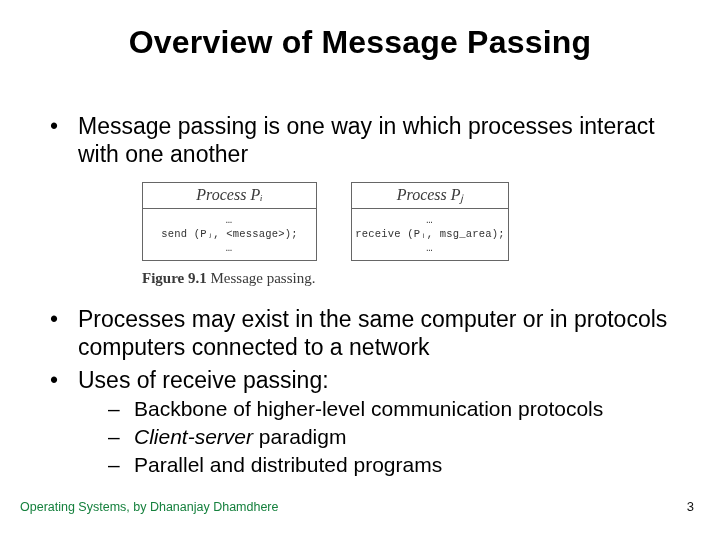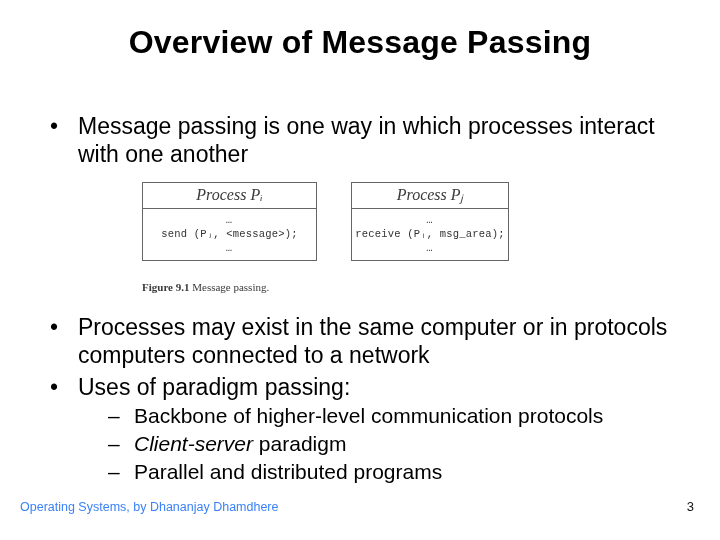--- a/index.html
+++ b/index.html
@@ -105,31 +105,31 @@
     font-family: "Courier New", Courier, monospace;
     font-size: 10.5px;
     color: #333;
     text-align: center;
     padding: 4px 2px 5px 2px;
     line-height: 1.35;
     letter-spacing: 0.2px;
   }
   .proc-body .ell { letter-spacing: 1px; }
   .fig-caption {
-    margin-top: 20px;
-    font-size: 11px;
+    margin-top: 8px;
+    font-size: 15px;
   }
   .fig-caption .bold { font-weight: bold; }
 
   .footer-left {
     position: absolute;
     left: 20px;
     bottom: 26px;
     font-size: 12.5px;
-    color: #3b82f6;
+    color: #15803d;
   }
   .footer-right {
     position: absolute;
     right: 26px;
     bottom: 26px;
     font-size: 13px;
     color: #111;
   }
 </style>
 </head>
@@ -164,21 +164,21 @@
             </div>
           </div>
           <div class="fig-caption">
             <span class="bold">Figure 9.1</span><span>  Message passing.</span>
           </div>
         </div>
       </li>
 
       <li><span>Processes may exist in the same computer or in protocols computers connected to a network</span></li>
 
-      <li><span>Uses of paradigm passing:</span>
+      <li><span>Uses of receive passing:</span>
         <ul class="lvl2">
           <li><span>Backbone of higher-level communication protocols</span></li>
           <li><span class="ital">Client-server</span><span> paradigm</span></li>
           <li><span>Parallel and distributed programs</span></li>
         </ul>
       </li>
 
     </ul>
   </div>
 

